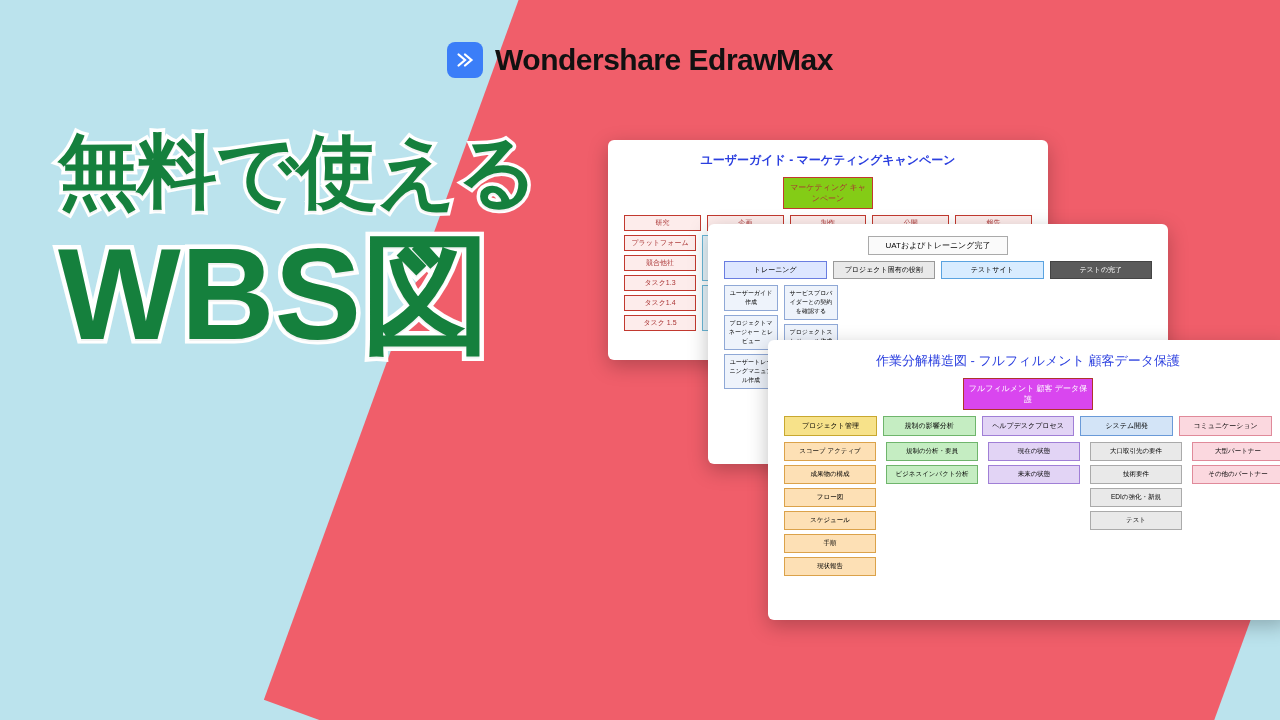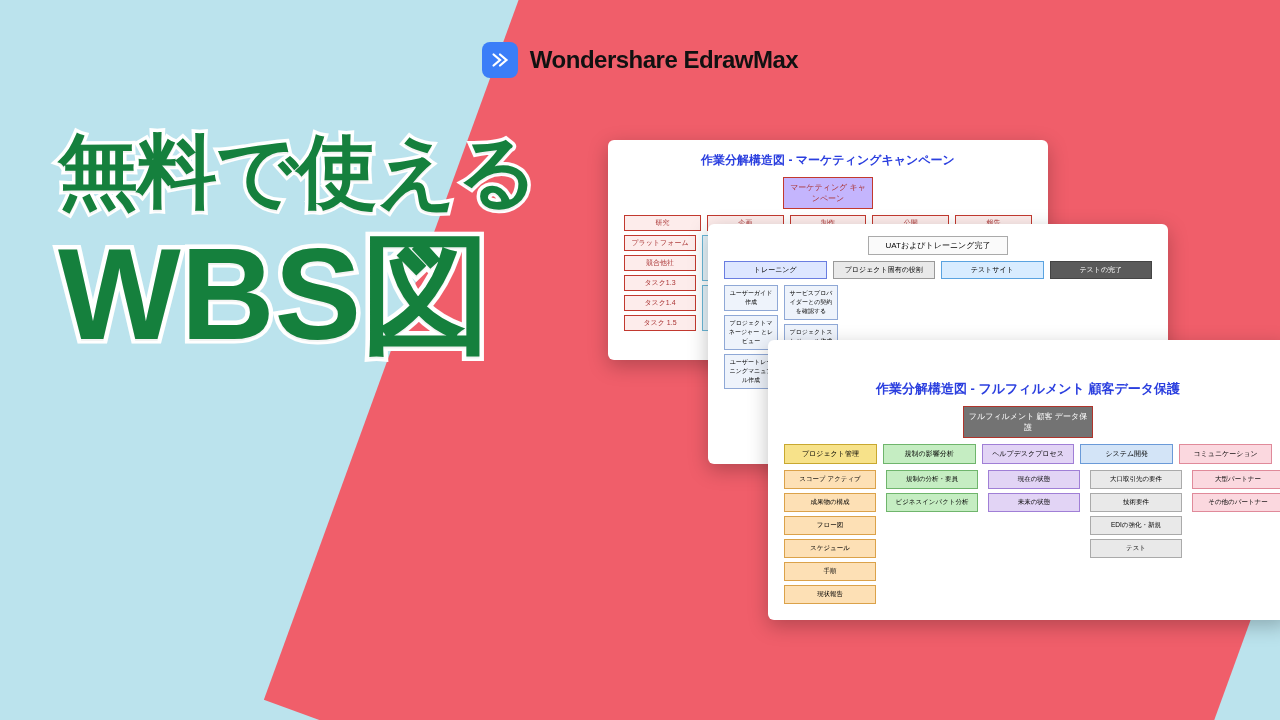--- a/index.html
+++ b/index.html
@@ -1,34 +1,34 @@
 <!DOCTYPE html>
 <html><head>
 <meta charset="utf-8">
 <style>
 * { margin: 0; padding: 0; box-sizing: border-box; }
 body { width: 1280px; height: 720px; overflow: hidden; position: relative; background: #bbe3ed; font-family: "Hiragino Sans", "Meiryo", sans-serif; }
 .diag-red { position: absolute; right: -240px; top: -120px; width: 900px; height: 1200px; background: #f05e6a; transform: rotate(20deg); transform-origin: top right; }
 .logo-wrap { position: absolute; top: 42px; left: 0; right: 0; display: flex; justify-content: center; align-items: center; gap: 12px; }
 .logo-icon { width: 36px; height: 36px; background: #3b7ef8; border-radius: 8px; display: flex; align-items: center; justify-content: center; }
 .logo-icon svg { width: 22px; height: 22px; }
-.logo-text { font-size: 24px; font-weight: 700; color: #111; letter-spacing: -0.5px; }
+.logo-text { font-size: 30px; font-weight: 700; color: #111; letter-spacing: -0.5px; }
 .headline { position: absolute; left: 58px; top: 130px; }
 .hl { font-weight: 900; color: #15803d; -webkit-text-stroke: 7px #fff; paint-order: stroke fill; line-height: 1.05; text-shadow: 0 2px 0 rgba(0,0,0,0.05); }
 .hl1 { font-size: 80px; letter-spacing: -1px; }
 .hl2 { font-size: 130px; letter-spacing: 0px; -webkit-text-stroke: 9px #fff; margin-top: 12px; }
 .hl3 { font-size: 88px; letter-spacing: -1px; margin-top: 6px; }
 
 .cards { position: absolute; left: 608px; top: 140px; }
 .card { position: absolute; background: #fff; border-radius: 6px; box-shadow: 0 6px 20px rgba(0,0,0,0.25); padding: 12px 16px 16px; }
 .card-title { text-align: center; font-weight: 700; color: #2b3fdf; font-size: 12px; margin-bottom: 8px; }
 
 
 .c1 { width: 440px; height: 220px; }
-.c1 .root { margin: 0 auto 6px; width: 90px; padding: 4px; font-size: 8px; text-align: center; border: 1px solid #c2392f; background: #c4b5fd; color: #a33; }
+.c1 .root { margin: 0 auto 6px; width: 90px; padding: 4px; font-size: 8px; text-align: center; border: 1px solid #c2392f; background: #84cc16; color: #a33; }
 .c1-row { display: flex; justify-content: space-between; margin: 4px 0; gap: 6px; }
 .c1-cell { flex: 1; font-size: 7px; padding: 2px 2px; text-align: center; border: 1px solid #c2392f; background: #fdeceb; color: #a33; }
 .c1-leftcol { display: flex; flex-direction: column; gap: 4px; }
 .c1-leftcol .c1-cell { width: 72px; }
 .c1-grid { flex: 1; display: grid; grid-template-columns: repeat(4,1fr); gap: 4px; }
 .c1-grid .c1-cell { background: #e6f4fb; border-color: #6bb8d8; color: #357; }
 .c1 .toprow .c1-cell { background: #fdeceb; border-color: #c2392f; color: #a33; }
 
 
 .c2 { width: 460px; height: 240px; left: 100px; top: 84px; }
@@ -39,22 +39,22 @@
 .c2-cell.b1 { background: #dde6ff; border-color: #6a7de0; }
 .c2-cell.b2 { background: #e9e9e9; border-color: #999; }
 .c2-cell.b3 { background: #d8ecff; border-color: #5aa3e0; }
 .c2-cell.b4 { background: #5a5a5a; color: #fff; border-color: #444; }
 .c2-sub { display: flex; gap: 6px; margin-top: 6px; }
 .c2-subcol { display: flex; flex-direction: column; gap: 4px; }
 .c2-small { width: 54px; font-size: 6px; padding: 3px 2px; text-align: center; border: 1px solid #8fa8d6; background: #eef3fb; }
 
 
 .c3 { width: 520px; height: 280px; left: 160px; top: 200px; }
-.c3 .title3 { font-size: 13px; font-weight: 700; color: #2b3fdf; text-align: center; margin-bottom: 8px; margin-top: 28px; }
-.c3 .root3 { width: 130px; margin: 0 auto 6px; padding: 4px; font-size: 8px; text-align: center; background: #737373; color: #fff; border: 1px solid #b0352c; }
+.c3 .title3 { font-size: 13px; font-weight: 400; color: #2b3fdf; text-align: center; margin-bottom: 8px; }
+.c3 .root3 { width: 130px; margin: 0 auto 6px; padding: 4px; font-size: 8px; text-align: center; background: #d946ef; color: #fff; border: 1px solid #b0352c; }
 .c3-row { display: flex; justify-content: space-between; gap: 6px; margin: 4px 0; }
 .c3-cell { flex: 1; font-size: 7px; padding: 4px 2px; text-align: center; border: 1px solid #7a6a20; }
 .yel { background: #f7e28a; border-color: #c8a830; }
 .grn { background: #c5edc2; border-color: #6fb56c; }
 .pur { background: #e2d4f5; border-color: #a07fd6; }
 .blu { background: #d3e4f7; border-color: #6a9ad8; }
 .pnk { background: #fbd8df; border-color: #e08a9a; }
 .ora { background: #fde0b5; border-color: #dba24a; }
 .gry { background: #e9e9e9; border-color: #aaa; }
 .c3-cols { display: flex; gap: 10px; margin-top: 6px; }
@@ -77,21 +77,21 @@
 </div>
 
 <div class="headline">
   <div class="hl hl1">無料で使える</div>
   <div class="hl hl2">WBS図</div>
 </div>
 
 <div class="cards">
 
   <div class="card c1">
-    <div class="card-title">作業分解構造図 - マーケティングキャンペーン</div>
+    <div class="card-title">ユーザーガイド - マーケティングキャンペーン</div>
     <div class="root">マーケティング
 キャンペーン</div>
     <div class="c1-row toprow">
       <div class="c1-cell">研究</div>
       <div class="c1-cell">企画</div>
       <div class="c1-cell">制作</div>
       <div class="c1-cell">公開</div>
       <div class="c1-cell">報告</div>
     </div>
     <div style="display:flex; gap:6px;">

